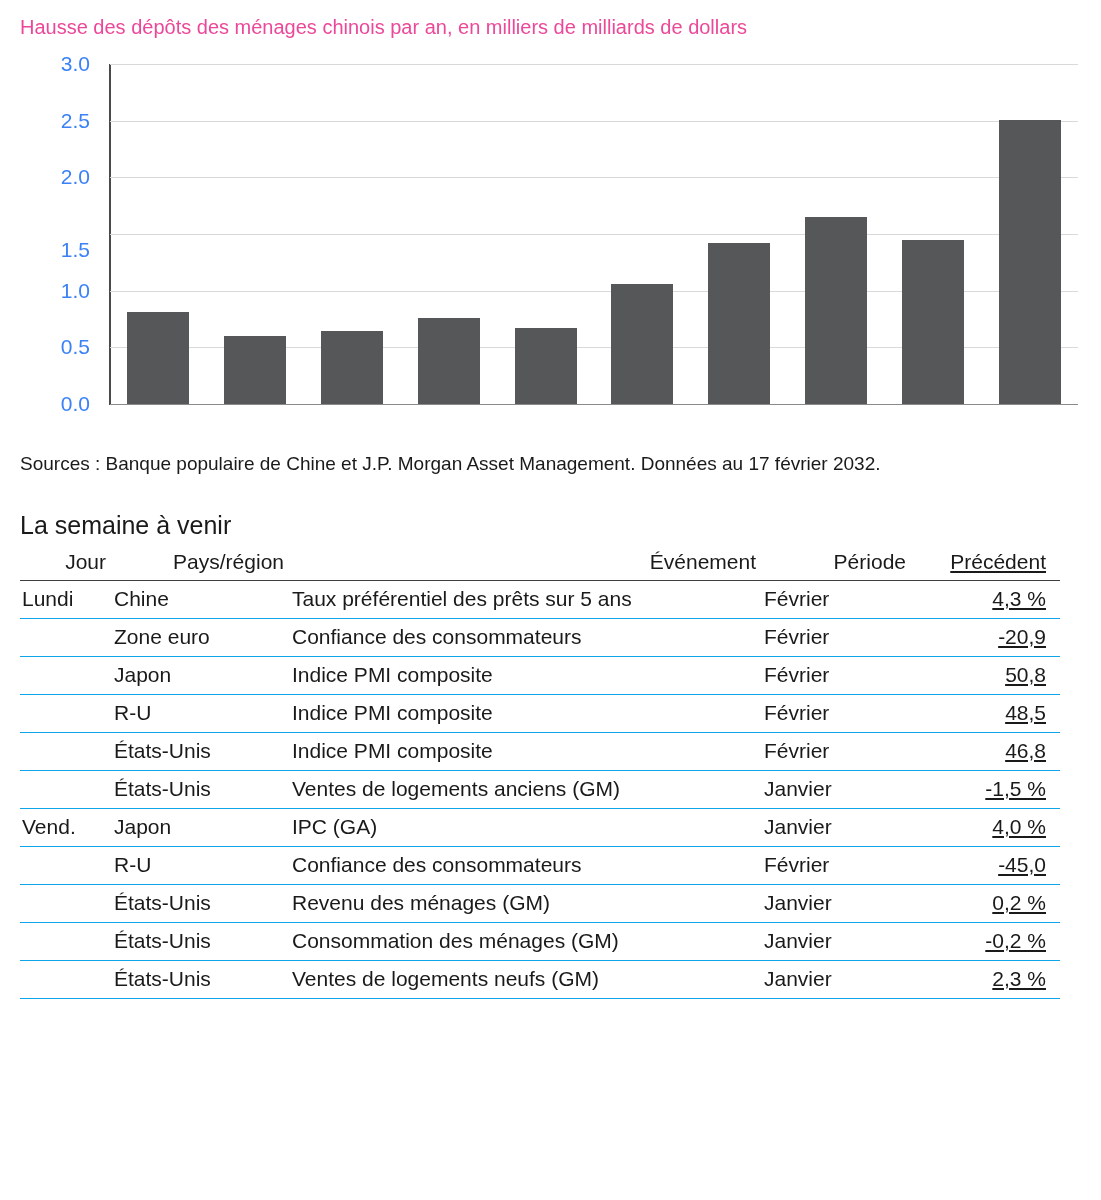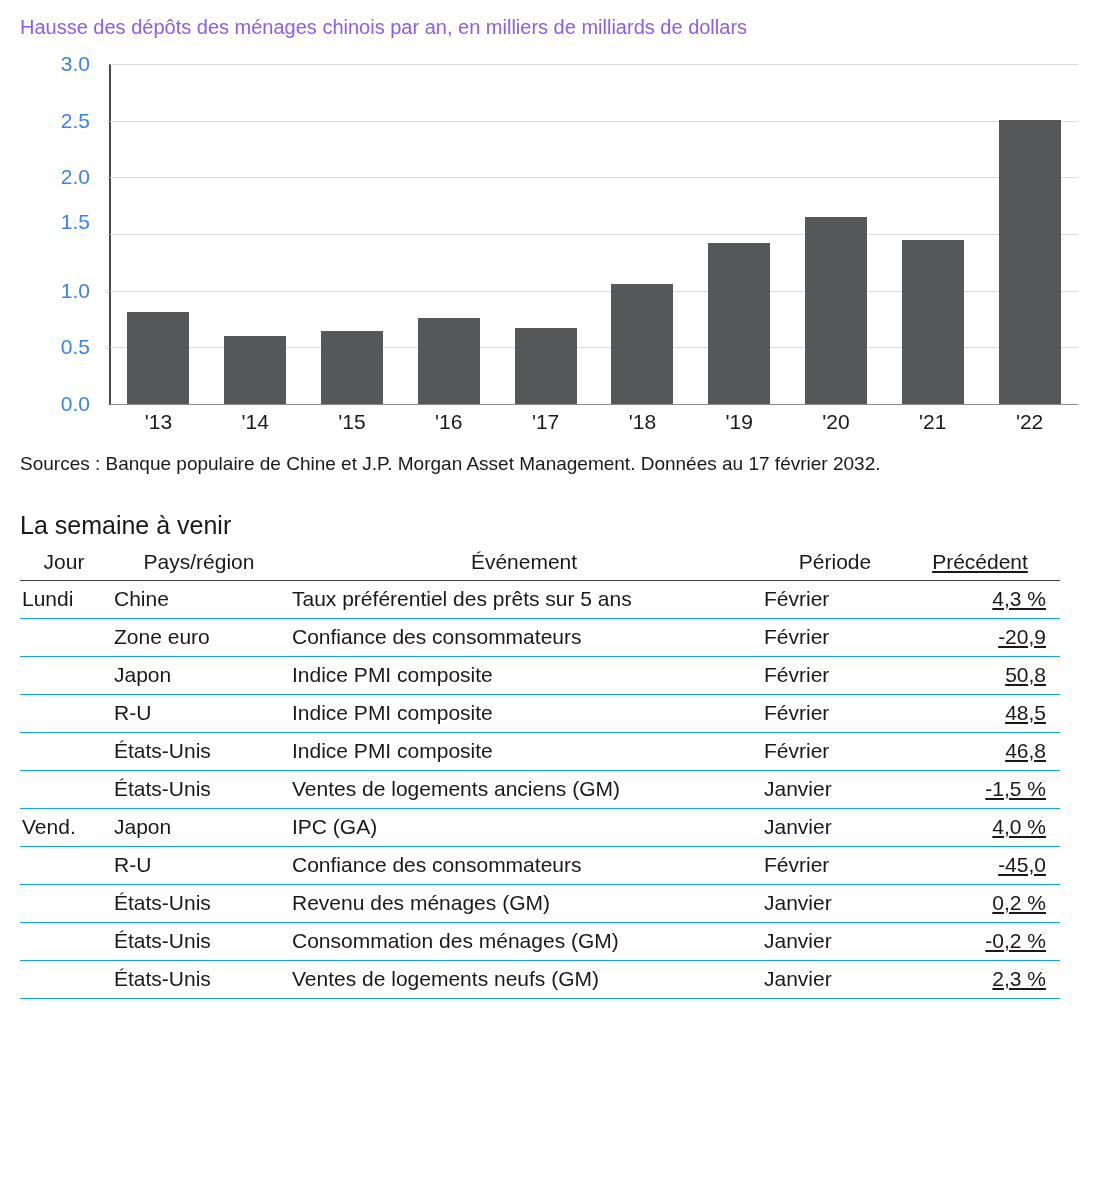--- a/index.html
+++ b/index.html
@@ -26,21 +26,21 @@
     line-height: 1.28;
     font-weight: 400;
     color: #1a1a1a;
     margin: 0 0 2px 0;
     max-width: 1000px;
   }
   .subtitle {
     font-size: 20px;
     line-height: 1.3;
     font-weight: 400;
-    color: #8b5cf6;
+    color: #ec4899;
     margin: 0 0 10px 0;
   }
 
   
   .chart-wrap {
     position: relative;
     width: 1058px;
     height: 392px;
     margin-top: 14px;
   }
@@ -137,21 +137,21 @@
     margin: 34px 0 6px 0;
   }
   table.week {
     width: 1040px;
     border-collapse: collapse;
     font-size: 21px;
     color: #1a1a1a;
   }
   table.week th {
     font-weight: 400;
-    text-align: center;
+    text-align: right;
     padding: 4px 6px 6px 2px;
     border-bottom: 1.6px solid #3f3f3f;
     white-space: nowrap;
   }
   table.week td {
     padding: 6px 6px 7px 2px;
     border-bottom: 1px solid #0ea5e9;
     white-space: nowrap;
   }
   table.week tr.group-start td {
@@ -170,21 +170,21 @@
 
 <div class="page">
 
   <div class="subtitle">Hausse des dépôts des ménages chinois par an, en milliers de milliards de dollars</div>
 
   <div class="chart-wrap">
     <div class="ylabels">
         <div class="ylabel" style="top: 10px;">3.0</div>
         <div class="ylabel" style="top: 66.6667px;">2.5</div>
         <div class="ylabel" style="top: 123.333px;">2.0</div>
-        <div class="ylabel" style="top: 168px; margin-left: 39px;">1.5</div>
+        <div class="ylabel" style="top: 196px; margin-left: 39px;">1.5</div>
         <div class="ylabel" style="top: 236.667px;">1.0</div>
         <div class="ylabel" style="top: 293.333px;">0.5</div>
         <div class="ylabel" style="top: 350px;">0.0</div>
       </div>
     <div class="yaxis-line"></div>
     <div class="plot">
       <div class="gridlines">
           <div class="gridline" style="top: 0px;"></div>
           <div class="gridline" style="top: 56.6667px;"></div>
           <div class="gridline" style="top: 113.333px;"></div>
@@ -219,32 +219,20 @@
             <div class="bar" title="'20: 1.65" style="height: 187px; background: rgb(85, 87, 89);"></div>
           </div>
           <div class="bar-slot">
             <div class="bar" title="'21: 1.45" style="height: 164.333px; background: rgb(85, 87, 89);"></div>
           </div>
           <div class="bar-slot">
             <div class="bar" title="'22: 2.51" style="height: 284.467px; background: rgb(85, 87, 89);"></div>
           </div>
         </div>
     </div>
-    <div class="xlabels">
-        <div class="xlabel">'13</div>
-        <div class="xlabel">'14</div>
-        <div class="xlabel">'15</div>
-        <div class="xlabel">'16</div>
-        <div class="xlabel">'17</div>
-        <div class="xlabel">'18</div>
-        <div class="xlabel">'19</div>
-        <div class="xlabel">'20</div>
-        <div class="xlabel">'21</div>
-        <div class="xlabel">'22</div>
-      </div>
   </div>
 
   <p class="source">Sources : Banque populaire de Chine et J.P. Morgan Asset Management. Données au 17 février 2032.</p>
 
   <h2 class="section-title">La semaine à venir</h2>
 
   <table class="week">
     <thead>
       <tr>
         <th class="col-day">Jour</th>

